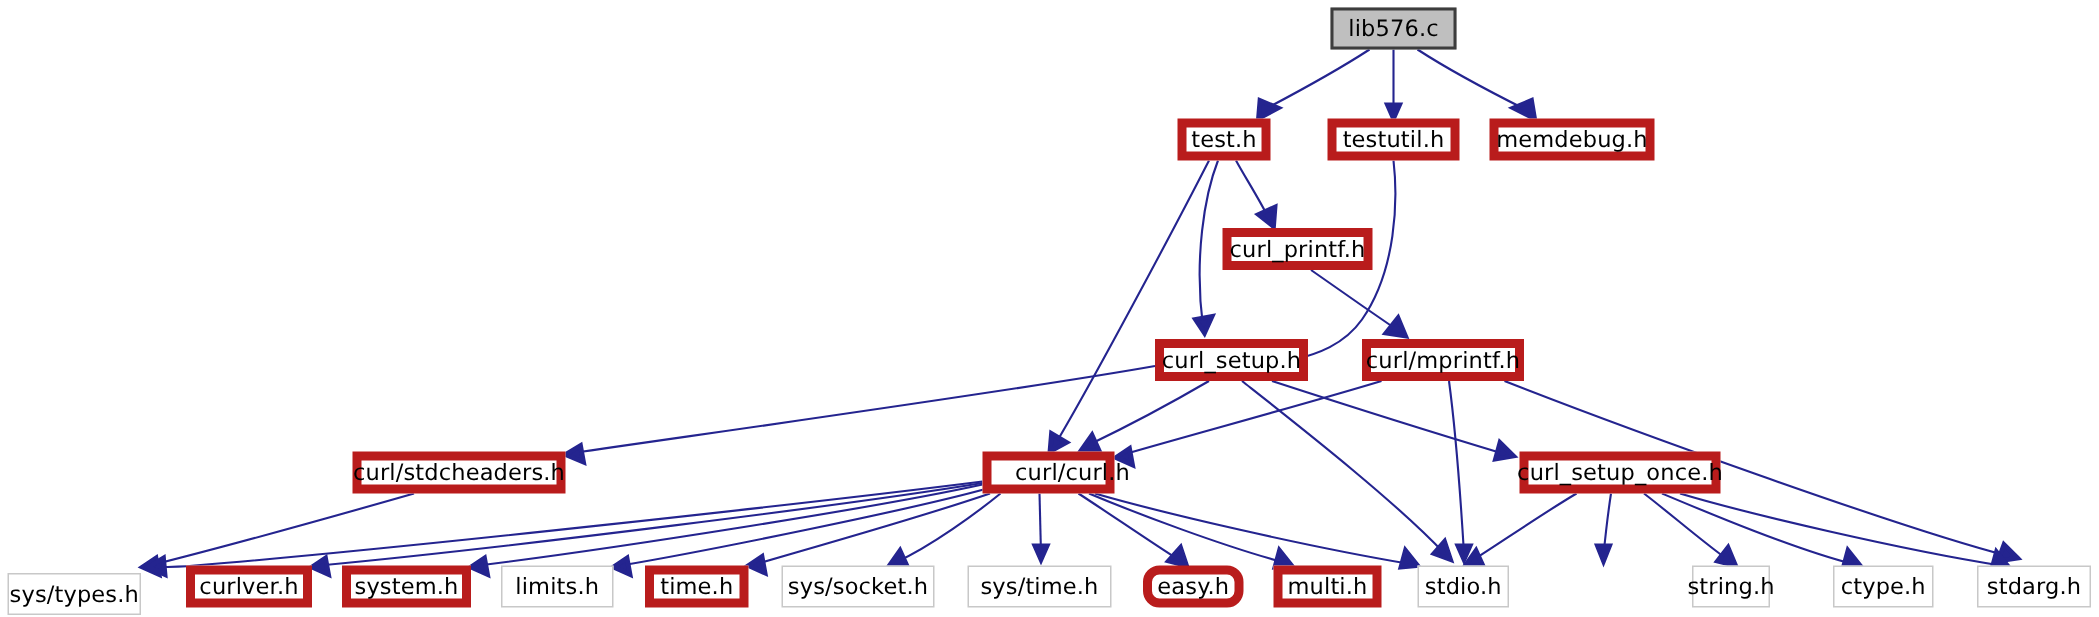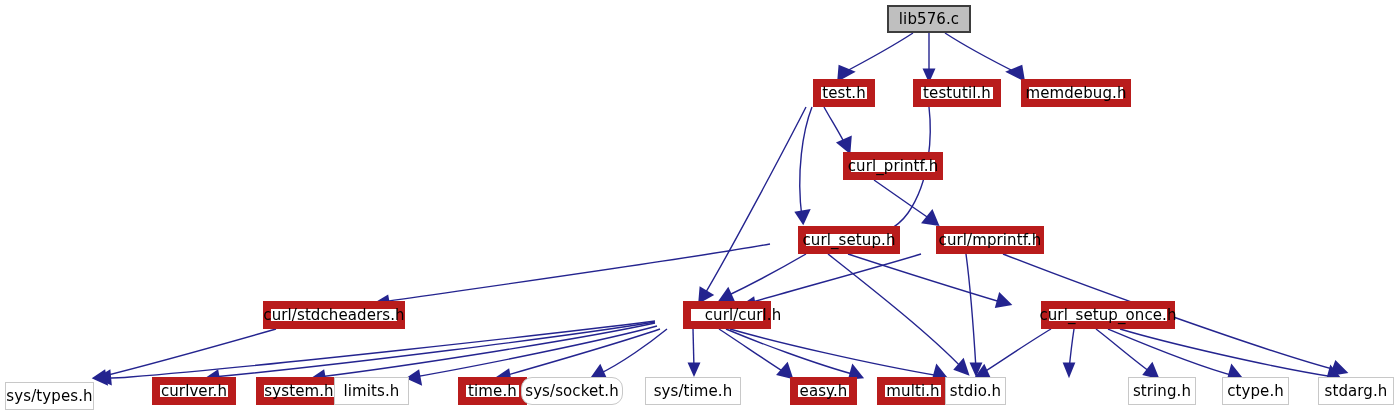--- a/index.html
+++ b/index.html
@@ -22,21 +22,21 @@
     box-sizing:border-box;
     display:flex;align-items:center;justify-content:center;
     background:#ffffff;
     color:#000000;
     font-size:15px;
     line-height:1;
     white-space:nowrap;
     letter-spacing:0.1px;
   }
   .node.border-light{ border:1px solid #c8c8c8; }
-  .node.border-dark{ border:8px solid #b91c1c;margin-left:28px; }
+  .node.border-dark{ border:6px solid #b91c1c; }
   .node.root{ background:#bfbfbf; border:2px solid #3d3d3d; }
   .node-label{ pointer-events:none; }
 </style>
 </head>
 <body>
 
 <div id="graph">
   <svg id="edges" viewBox="0 0 1399 411" xmlns="http://www.w3.org/2000/svg">
       <g>
         <path d="M 913,33 C 893,46 862,63 841,74" fill="none" stroke="#24248f" stroke-width="1.4"></path>
@@ -201,39 +201,39 @@
     </div>
     <div class="node border-dark" style="left: 228px; top: 377px; width: 86px; height: 28px;">
       <span class="node-label">system.h</span>
     </div>
     <div class="node border-light" style="left: 334px; top: 377px; width: 75px; height: 28px;">
       <span class="node-label">limits.h</span>
     </div>
     <div class="node border-dark" style="left: 430px; top: 377px; width: 69px; height: 28px;">
       <span class="node-label">time.h</span>
     </div>
-    <div class="node border-light" style="left: 521px; top: 377px; width: 102px; height: 28px; border-radius: 11px;">
+    <div class="node border-light" style="left: 521px; top: 377px; width: 102px; height: 28px;">
       <span class="node-label">sys/socket.h</span>
     </div>
     <div class="node border-light" style="left: 645px; top: 377px; width: 96px; height: 28px;">
       <span class="node-label">sys/time.h</span>
     </div>
-    <div class="node border-dark" style="left: 762px; top: 377px; width: 67px; height: 28px;">
+    <div class="node border-dark" style="left: 762px; top: 377px; width: 67px; height: 28px; border-radius: 11px;">
       <span class="node-label">easy.h</span>
     </div>
     <div class="node border-dark" style="left: 849px; top: 377px; width: 72px; height: 28px;">
       <span class="node-label">multi.h</span>
     </div>
     <div class="node border-light" style="left: 945px; top: 377px; width: 61px; height: 28px;">
       <span class="node-label">stdio.h</span>
     </div>
     <div class="node border-light" style="left: 1034px; top: 377px; width: 72px; height: 40px; margin-top: 39px;">
       <span class="node-label">stdlib.h</span>
     </div>
-    <div class="node border-light" style="left: 1128px; top: 377px; width: 68px; height: 28px;">
+    <div class="node border-light" style="left: 1128px; top: 377px; width: 52px; height: 28px;">
       <span class="node-label">string.h</span>
     </div>
     <div class="node border-light" style="left: 1222px; top: 377px; width: 67px; height: 28px;">
       <span class="node-label">ctype.h</span>
     </div>
     <div class="node border-light" style="left: 1318px; top: 377px; width: 76px; height: 28px;">
       <span class="node-label">stdarg.h</span>
     </div>
   </div>
 

